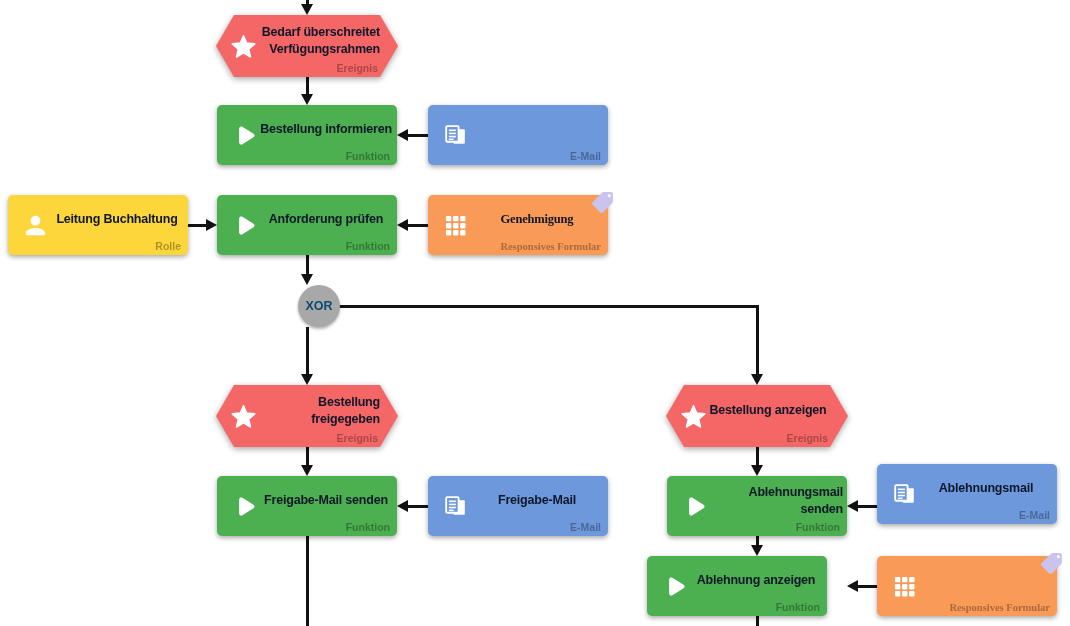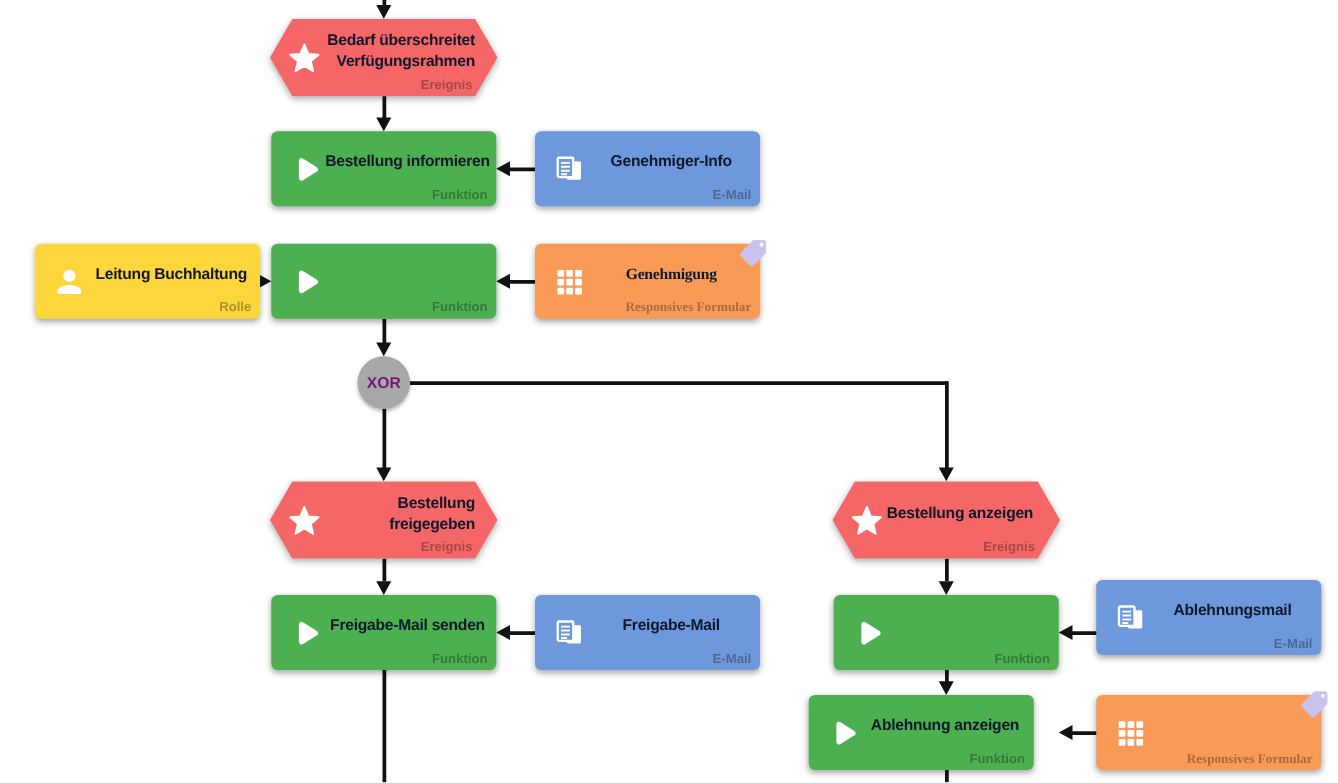--- a/index.html
+++ b/index.html
@@ -5,41 +5,41 @@
   html,body{margin:0;padding:0;background:#ffffff;}
   #canvas{
     position:relative;width:1070px;height:626px;overflow:hidden;
     font-family:"Liberation Sans",sans-serif;background:#ffffff;
   }
   
   .node{position:absolute;width:180px;height:60px;border-radius:5px;
         box-shadow:0 2px 5px rgba(0,0,0,0.35);}
   .node.green{background:#4caf50;}
   .node.blue{background:#6d98dc;}
-  .node.yellow{background:#fdd63c;margin-left:20px;}
+  .node.yellow{background:#fdd63c;}
   .node.orange{background:#f99a57;font-family:Liberation Serif, serif;}
   .icn{position:absolute;left:12px;top:50%;transform:translateY(-50%);
        width:30px;height:30px;display:flex;align-items:center;justify-content:center;}
   .title{position:absolute;left:42px;right:4px;top:0;bottom:11px;
          display:flex;align-items:center;justify-content:center;text-align:right;
          font-weight:bold;font-size:12.5px;letter-spacing:-0.2px;line-height:1.3;color:#0f172a;}
   .typelabel{position:absolute;right:7px;bottom:3px;font-size:10.5px;font-weight:bold;
              color:rgba(0,0,0,0.32);}
   
   .hexwrap{position:absolute;width:182px;height:62px;
            filter:drop-shadow(0 2px 3px rgba(0,0,0,0.35));}
   .hex{width:182px;height:62px;background:#f56767;position:relative;
        clip-path:polygon(0 50%,18px 0,calc(100% - 18px) 0,100% 50%,calc(100% - 18px) 100%,18px 100%);}
   .hex .title{left:40px;right:18px;}
   .hex .typelabel{right:20px;}
   
-  .gateway{position:absolute;left:286px;top:285px;width:42px;height:42px;border-radius:50%;
+  .gateway{position:absolute;left:298px;top:285px;width:42px;height:42px;border-radius:50%;
            background:#a8a8a8;box-shadow:0 2px 3px rgba(0,0,0,0.3);
            display:flex;align-items:center;justify-content:center;
-           font-weight:bold;font-size:12.5px;color:#701a75;text-align:center;}
+           font-weight:bold;font-size:12.5px;color:#0c4a6e;text-align:center;}
   
   .vline,.hline{position:absolute;background:#121212;}
   .vline{width:2.5px;}
   .hline{height:2.5px;}
   .arr-down{position:absolute;width:0;height:0;
             border-left:6px solid transparent;border-right:6px solid transparent;
             border-top:11px solid #121212;}
   .arr-left{position:absolute;width:0;height:0;
             border-top:6px solid transparent;border-bottom:6px solid transparent;
             border-right:11px solid #121212;}
@@ -126,40 +126,40 @@
     <span class="icn">
       <svg viewBox="0 0 28 28" width="29" height="29">
         <rect x="12" y="8" width="11" height="14" rx="1" fill="#fff"></rect>
         <rect x="5" y="5" width="12" height="15" rx="1" fill="#6d98dc" stroke="#fff" stroke-width="1.8"></rect>
         <line x1="7.6" y1="9" x2="14.4" y2="9" stroke="#fff" stroke-width="1.5"></line>
         <line x1="7.6" y1="12" x2="14.4" y2="12" stroke="#fff" stroke-width="1.5"></line>
         <line x1="7.6" y1="15" x2="14.4" y2="15" stroke="#fff" stroke-width="1.5"></line>
         <line x1="7.6" y1="17.7" x2="12.2" y2="17.7" stroke="#fff" stroke-width="1.5"></line>
       </svg>
     </span>
-    <div class="title">Genehmiger-Info</div>
     <div class="typelabel">E-Mail</div>
   </div>
 
   <div class="node yellow" style="left:8px;top:195px">
     <span class="icn">
       <svg viewBox="0 0 24 24" width="29" height="29" fill="#fff">
           <path d="M12 12c2.21 0 4-1.79 4-4s-1.79-4-4-4-4 1.79-4 4 1.79 4 4 4zm0 2c-2.67 0-8 1.34-8 4v1c0 .55.45 1 1 1h14c.55 0 1-.45 1-1v-1c0-2.66-5.33-4-8-4z"></path>
         </svg>
     </span>
     <div class="title">Leitung Buchhaltung</div>
     <div class="typelabel">Rolle</div>
   </div>
 
   <div class="node green" style="left:217px;top:195px">
     <span class="icn">
       <svg viewBox="0 0 24 24" width="27" height="27" fill="#fff">
           <path d="M8 5.8v12.4c0 .9 1 1.4 1.7.9l9.9-6.2c.7-.4.7-1.4 0-1.8L9.7 4.9C9 4.4 8 4.9 8 5.8z" stroke="#fff" stroke-width="1.6" stroke-linejoin="round"></path>
         </svg>
     </span>
+    <div class="title">Anforderung prüfen</div>
     <div class="typelabel">Funktion</div>
   </div>
 
   <div class="node orange" style="left:428px;top:195px">
     <span class="tag">
       <svg viewBox="0 0 24 24" width="25" height="25">
           <path fill="#c9c3ee" fill-rule="evenodd" d="M21.41 11.58l-9-9C12.05 2.22 11.55 2 11 2H4c-1.1 0-2 .9-2 2v7c0 .55.22 1.05.59 1.42l9 9c.36.36.86.58 1.41.58.55 0 1.05-.22 1.41-.59l7-7c.37-.36.59-.86.59-1.41 0-.55-.23-1.06-.59-1.42zM5.5 7C4.67 7 4 6.33 4 5.5S4.67 4 5.5 4 7 4.67 7 5.5 6.33 7 5.5 7z"></path>
         </svg>
     </span>
     <span class="icn">
@@ -231,20 +231,21 @@
     <div class="title">Freigabe-Mail</div>
     <div class="typelabel">E-Mail</div>
   </div>
 
   <div class="node green" style="left:667px;top:476px">
     <span class="icn">
       <svg viewBox="0 0 24 24" width="27" height="27" fill="#fff">
           <path d="M8 5.8v12.4c0 .9 1 1.4 1.7.9l9.9-6.2c.7-.4.7-1.4 0-1.8L9.7 4.9C9 4.4 8 4.9 8 5.8z" stroke="#fff" stroke-width="1.6" stroke-linejoin="round"></path>
         </svg>
     </span>
+    <div class="title">Ablehnungsmail senden</div>
     <div class="typelabel">Funktion</div>
   </div>
 
   <div class="node blue" style="left:877px;top:464px">
     <span class="icn">
       <svg viewBox="0 0 28 28" width="29" height="29">
         <rect x="12" y="8" width="11" height="14" rx="1" fill="#fff"></rect>
         <rect x="5" y="5" width="12" height="15" rx="1" fill="#6d98dc" stroke="#fff" stroke-width="1.8"></rect>
         <line x1="7.6" y1="9" x2="14.4" y2="9" stroke="#fff" stroke-width="1.5"></line>
         <line x1="7.6" y1="12" x2="14.4" y2="12" stroke="#fff" stroke-width="1.5"></line>

